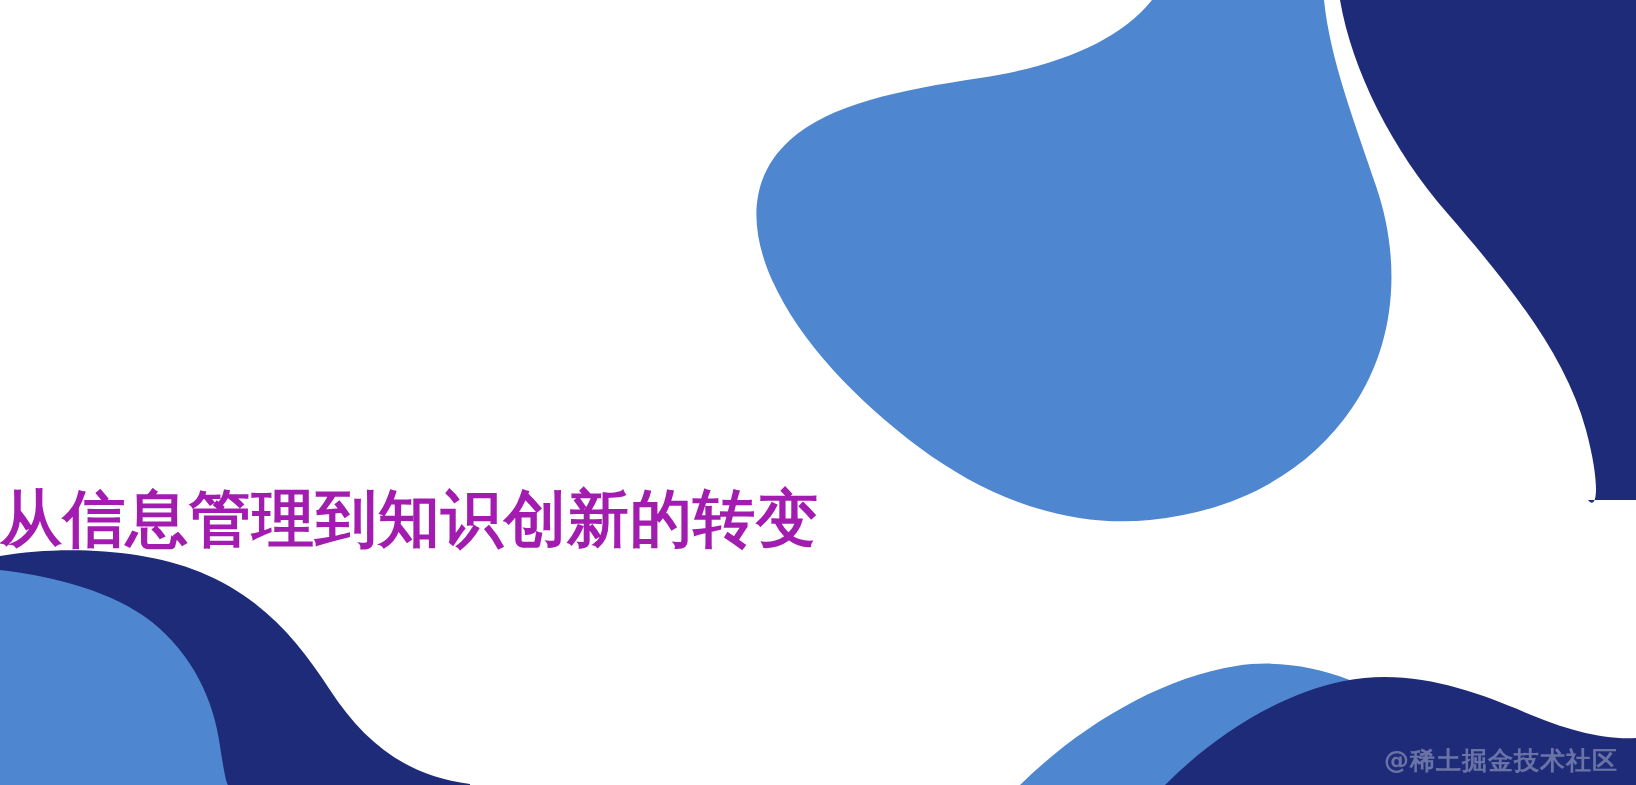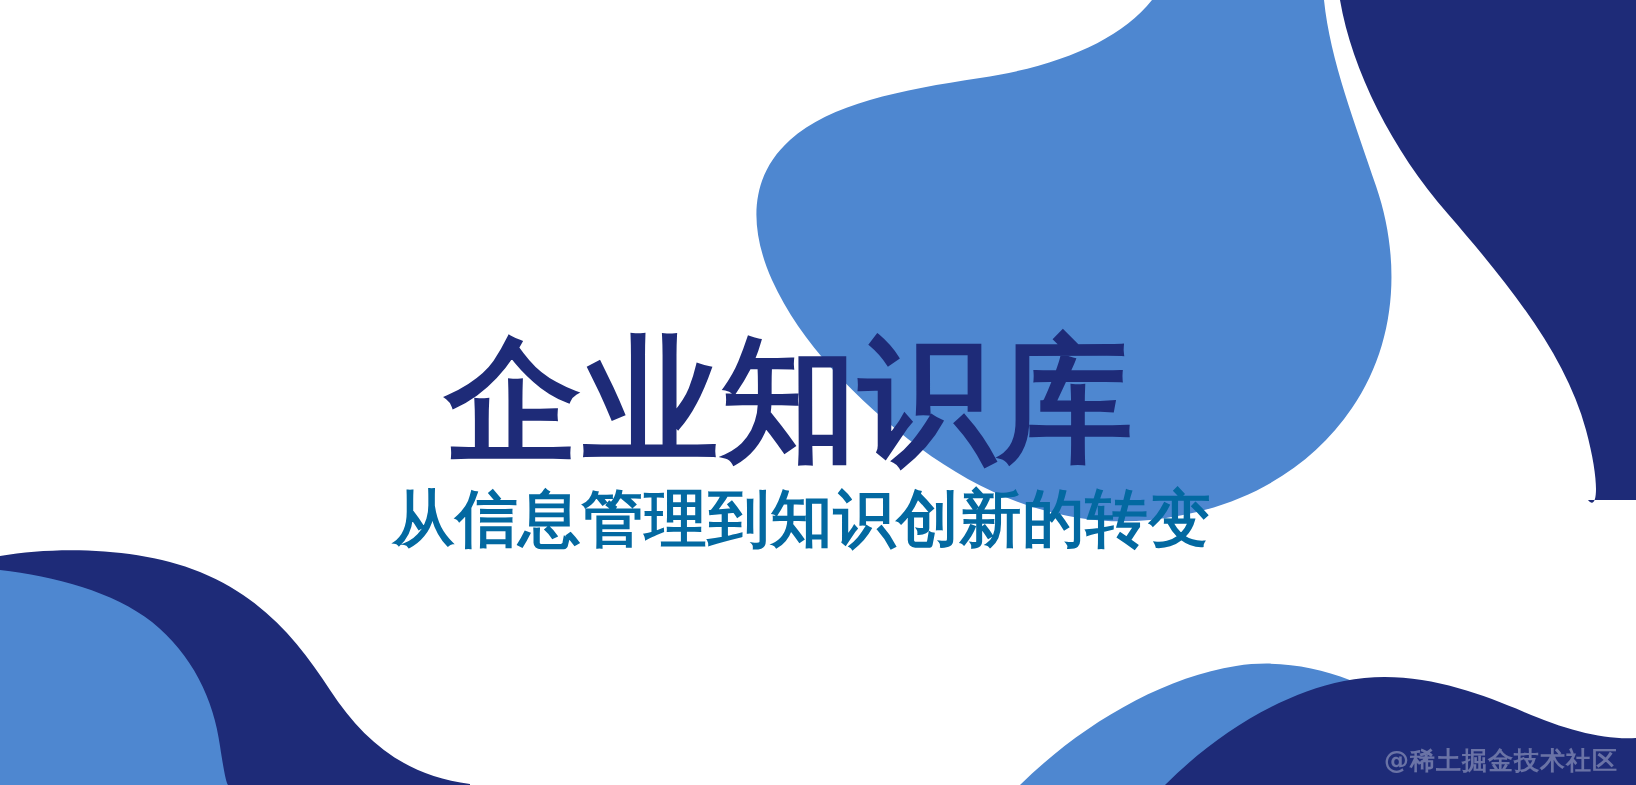--- a/index.html
+++ b/index.html
@@ -38,29 +38,28 @@
     text-align: center;
     font-size: 136px;
     line-height: 1.02;
     font-weight: 700;
     letter-spacing: 2px;
     color: #1e2b78;
     white-space: nowrap;
   }
   #slide-subtitle {
     position: absolute;
-    left: 12px;
+    left: 0;
     top: 432px;
     width: 1580px;
-    text-align: center;
     font-size: 62px;
     line-height: 1.15;
     font-weight: 700;
     letter-spacing: 1px;
-    color: #0369a1;
+    color: #a21caf;
     white-space: nowrap;
   }
   #watermark {
     position: absolute;
     right: 18px;
     bottom: 8px;
     font-size: 25px;
     letter-spacing: 1px;
     color: rgba(255,255,255,0.34);
     white-space: nowrap;
@@ -112,19 +111,18 @@
              L1636,785 Z"></path>
 
     <path fill="#1e2b78" d="M1165,785
              C1216,734 1280,694 1344,681
              C1410,668 1472,690 1524,712
              C1566,730 1604,740 1636,738
              L1636,785 Z"></path>
   </svg>
 
   <div id="content">
-    <h1 id="slide-title">企业知识库</h1>
     <h2 id="slide-subtitle">从信息管理到知识创新的转变</h2>
   </div>
 
   <div id="watermark">@稀土掘金技术社区</div>
 
 </div>
 
 </body></html>

